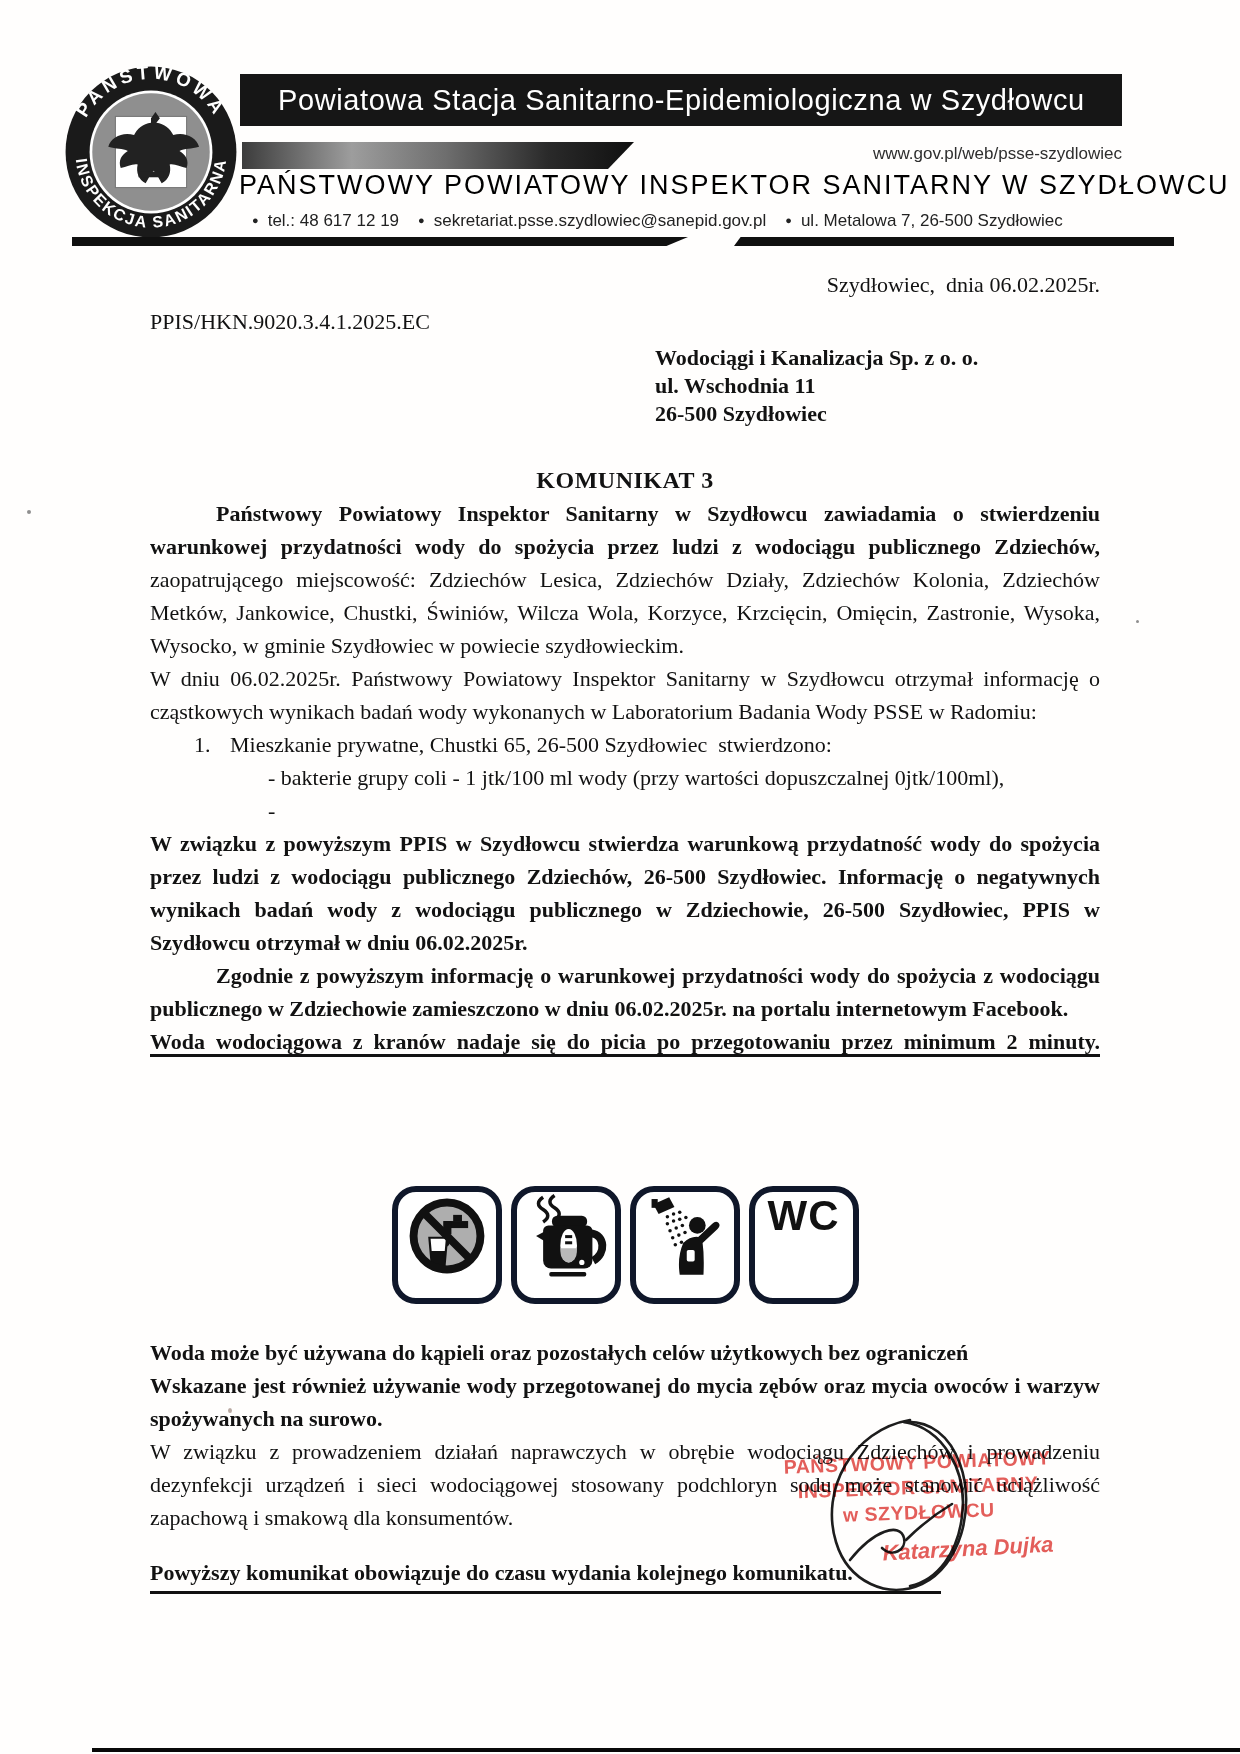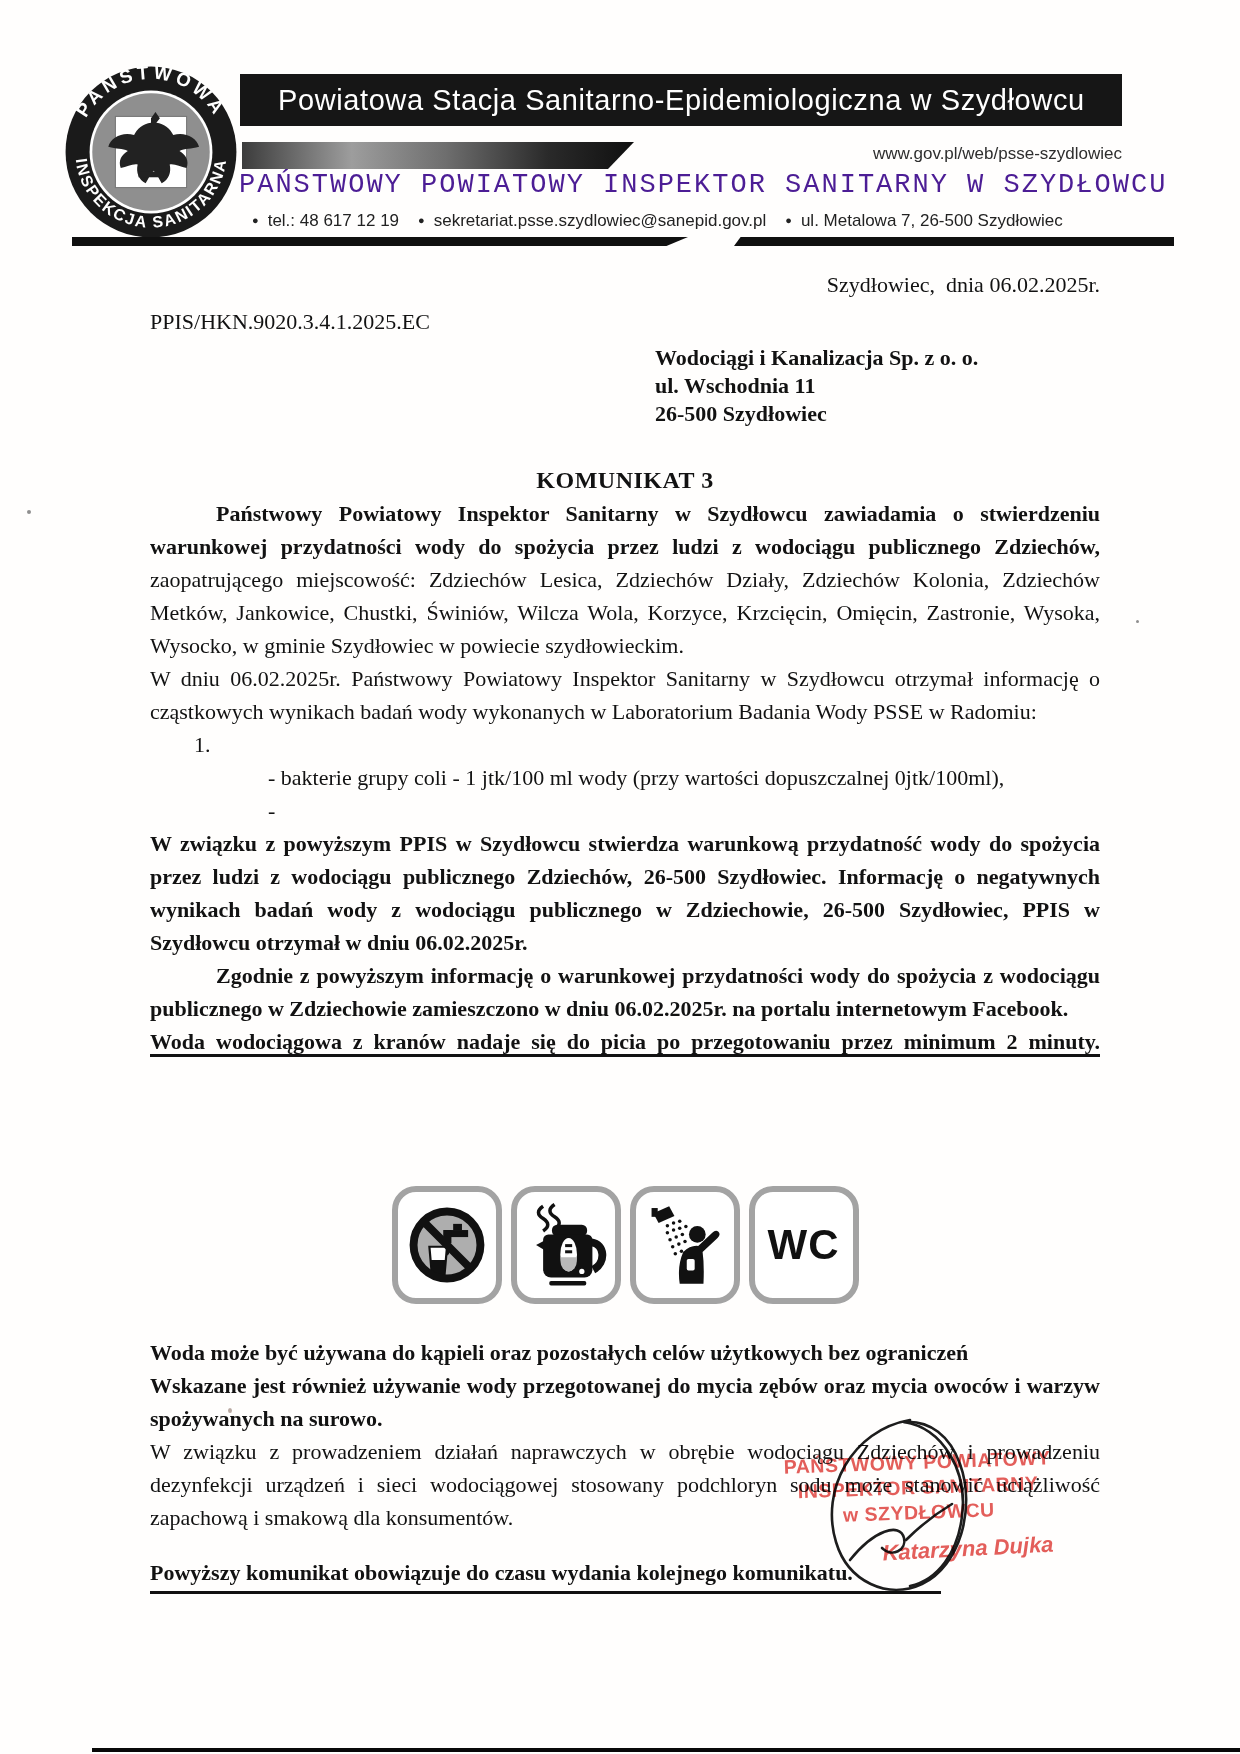--- a/index.html
+++ b/index.html
@@ -20,22 +20,22 @@
     position:absolute;left:242px;top:142px;width:392px;height:27px;
     background:linear-gradient(to right,#3c3c3c 0%,#9d9d9d 28%,#6e6e6e 52%,#2a2a2a 78%,#101010 100%);
     clip-path:polygon(0 0,100% 0,calc(100% - 26px) 100%,0 100%);
   }
   .website{
     position:absolute;left:700px;top:144px;width:422px;text-align:right;
     font-family:"Liberation Sans", sans-serif;font-size:17px;color:#2e2e2e;
   }
   .inspector-title{
     position:absolute;left:239px;top:170px;width:900px;
-    font-family:Liberation Mono, monospace;font-size:27px;letter-spacing:2px;
-    color:#4c1d95;white-space:nowrap;
+    font-family:Liberation Sans, sans-serif;font-size:27px;letter-spacing:2px;
+    color:#000000;white-space:nowrap;
   }
   .contacts{
     position:absolute;left:252px;top:211px;width:890px;display:flex;column-gap:44px;
     font-family:"Liberation Sans", sans-serif;font-size:17px;color:#222;white-space:nowrap;gap:19px;
   }
   .contacts .item::before{content:"●";font-size:11px;margin-right:9px;vertical-align:2px;}
   .rule-left{
     position:absolute;left:72px;top:237px;width:616px;height:9px;background:#101010;
     clip-path:polygon(0 0,100% 0,96.5% 100%,0 100%);
   }
@@ -61,22 +61,22 @@
   .boil-line{
     margin-top:0;font-weight:700;text-align:justify;text-align-last:justify;
     text-decoration:underline;text-decoration-thickness:2.5px;text-underline-offset:5px;
   }
   
   .icons-row{
     position:absolute;left:150px;top:1186px;width:950px;display:flex;
     justify-content:center;column-gap:9px;
   }
   .picto{
-    width:98px;height:106px;border:6px solid #a3a3a3;border-radius:24px;background:#fff;
-    display:flex;align-items:center;justify-content:center;
+    width:98px;height:106px;border:6px solid #0f172a;border-radius:24px;background:#fff;
+    display:flex;align-items:flex-start;justify-content:center;
   }
   .wc-text{font-family:"Liberation Sans", sans-serif;font-weight:700;font-size:42px;color:#111;letter-spacing:1px;}
   
   .lower{position:absolute;left:150px;top:1336px;width:950px;font-size:22px;line-height:33px;}
   .gap15{margin-top:17px;}
   .validity{
     margin-top:22px;font-weight:700;
     border-bottom:3px solid #111;display:inline-block;padding-bottom:2px;padding-right:88px;
   }
   
@@ -146,20 +146,21 @@
     </div>
 
     <div class="doc-title">KOMUNIKAT 3</div>
 
     <p class="just indent para1"><span class="b">Państwowy Powiatowy Inspektor Sanitarny w Szydłowcu zawiadamia o stwierdzeniu warunkowej przydatności wody do spożycia przez ludzi z wodociągu publicznego Zdziechów,</span><span> zaopatrującego miejscowość: Zdziechów Lesica, Zdziechów Działy, Zdziechów Kolonia, Zdziechów Metków, Jankowice, Chustki, Świniów, Wilcza Wola, Korzyce, Krzcięcin, Omięcin, Zastronie, Wysoka, Wysocko, w gminie Szydłowiec w powiecie szydłowieckim.</span></p>
 
     <p class="just">W dniu 06.02.2025r. Państwowy Powiatowy Inspektor Sanitarny w Szydłowcu otrzymał informację o cząstkowych wynikach badań wody wykonanych w Laboratorium Badania Wody PSSE w Radomiu:</p>
 
     <div class="list-row">
       <span class="list-num">1.</span>
+      <span class="prewrap">Mieszkanie prywatne, Chustki 65, 26-500 Szydłowiec  stwierdzono:</span>
     </div>
     <div class="sub-item">- bakterie grupy coli - 1 jtk/100 ml wody (przy wartości dopuszczalnej 0jtk/100ml),</div>
     <div class="sub-item">-</div>
 
     <p class="just b para3">W związku z powyższym PPIS w Szydłowcu stwierdza warunkową przydatność wody do spożycia przez ludzi z wodociągu publicznego Zdziechów, 26-500 Szydłowiec. Informację o negatywnych wynikach badań wody z wodociągu publicznego w Zdziechowie, 26-500 Szydłowiec, PPIS  w  Szydłowcu otrzymał w dniu 06.02.2025r.</p>
 
     <p class="just b indent">Zgodnie z powyższym informację o warunkowej przydatności wody do spożycia z wodociągu publicznego w Zdziechowie zamieszczono w dniu 06.02.2025r. na portalu internetowym Facebook.</p>
 
     <p class="boil-line">Woda wodociągowa z kranów nadaje się do picia po przegotowaniu przez minimum 2 minuty.</p>
   </div>

